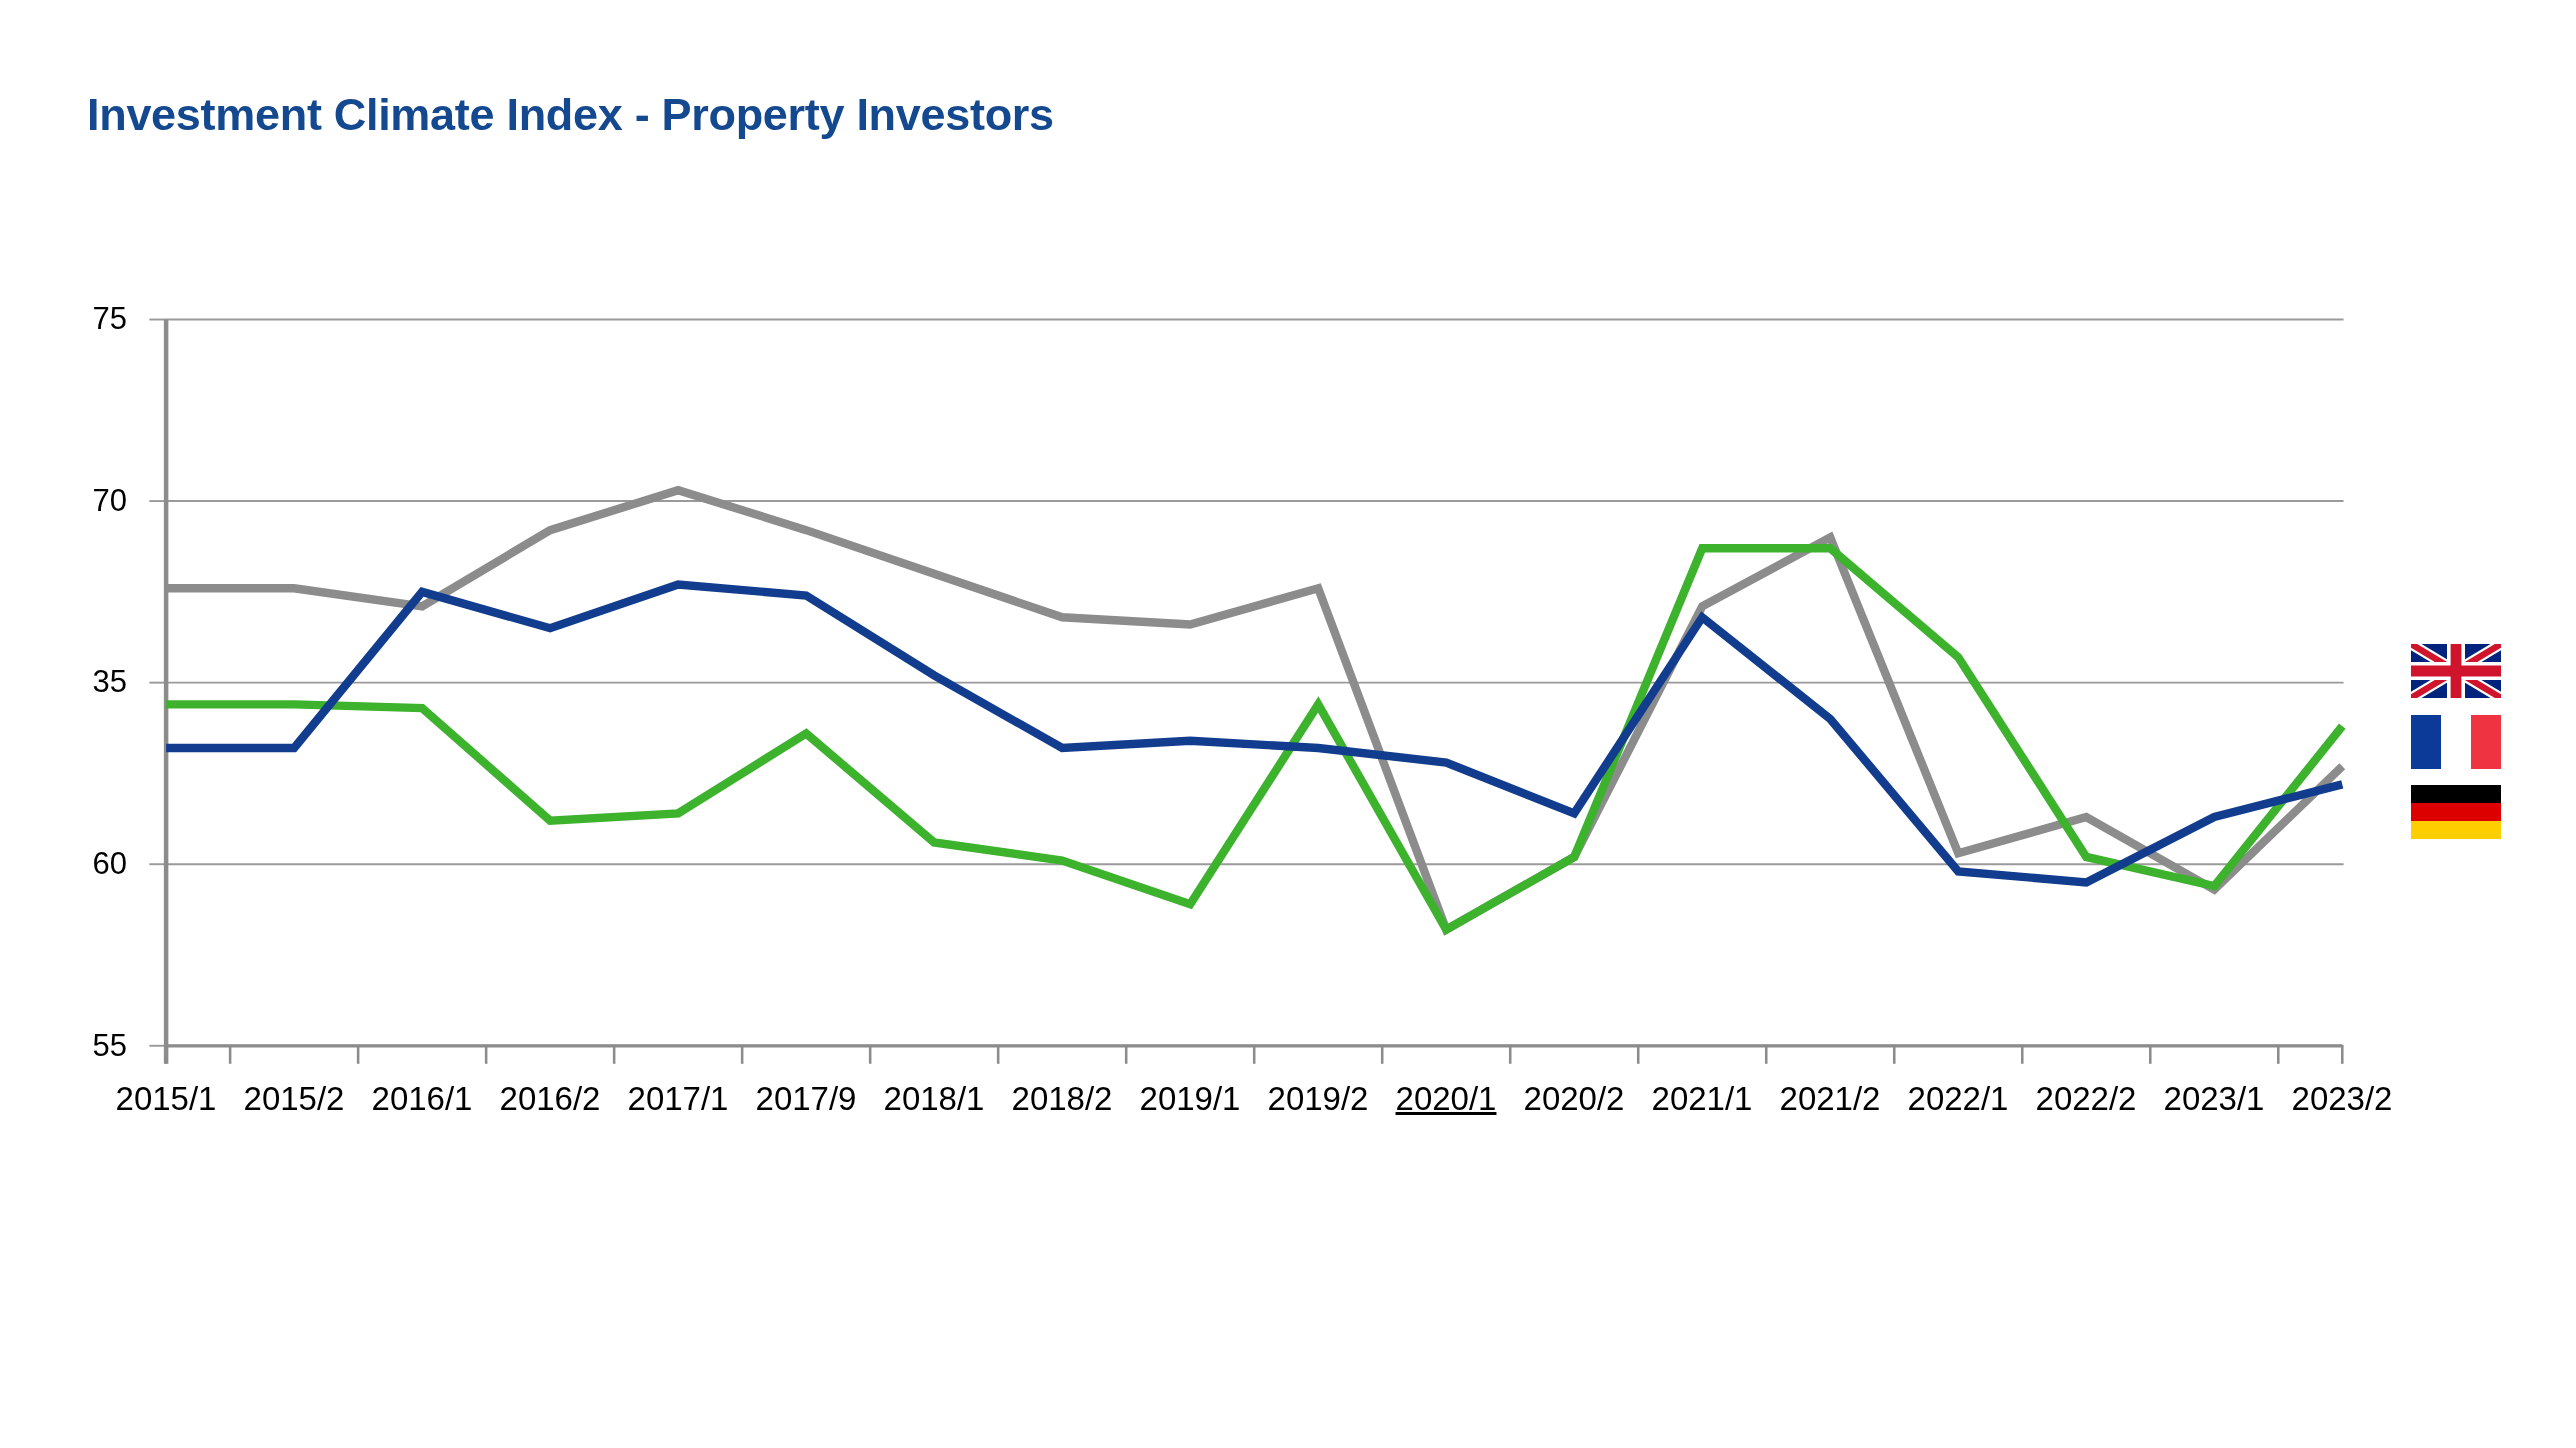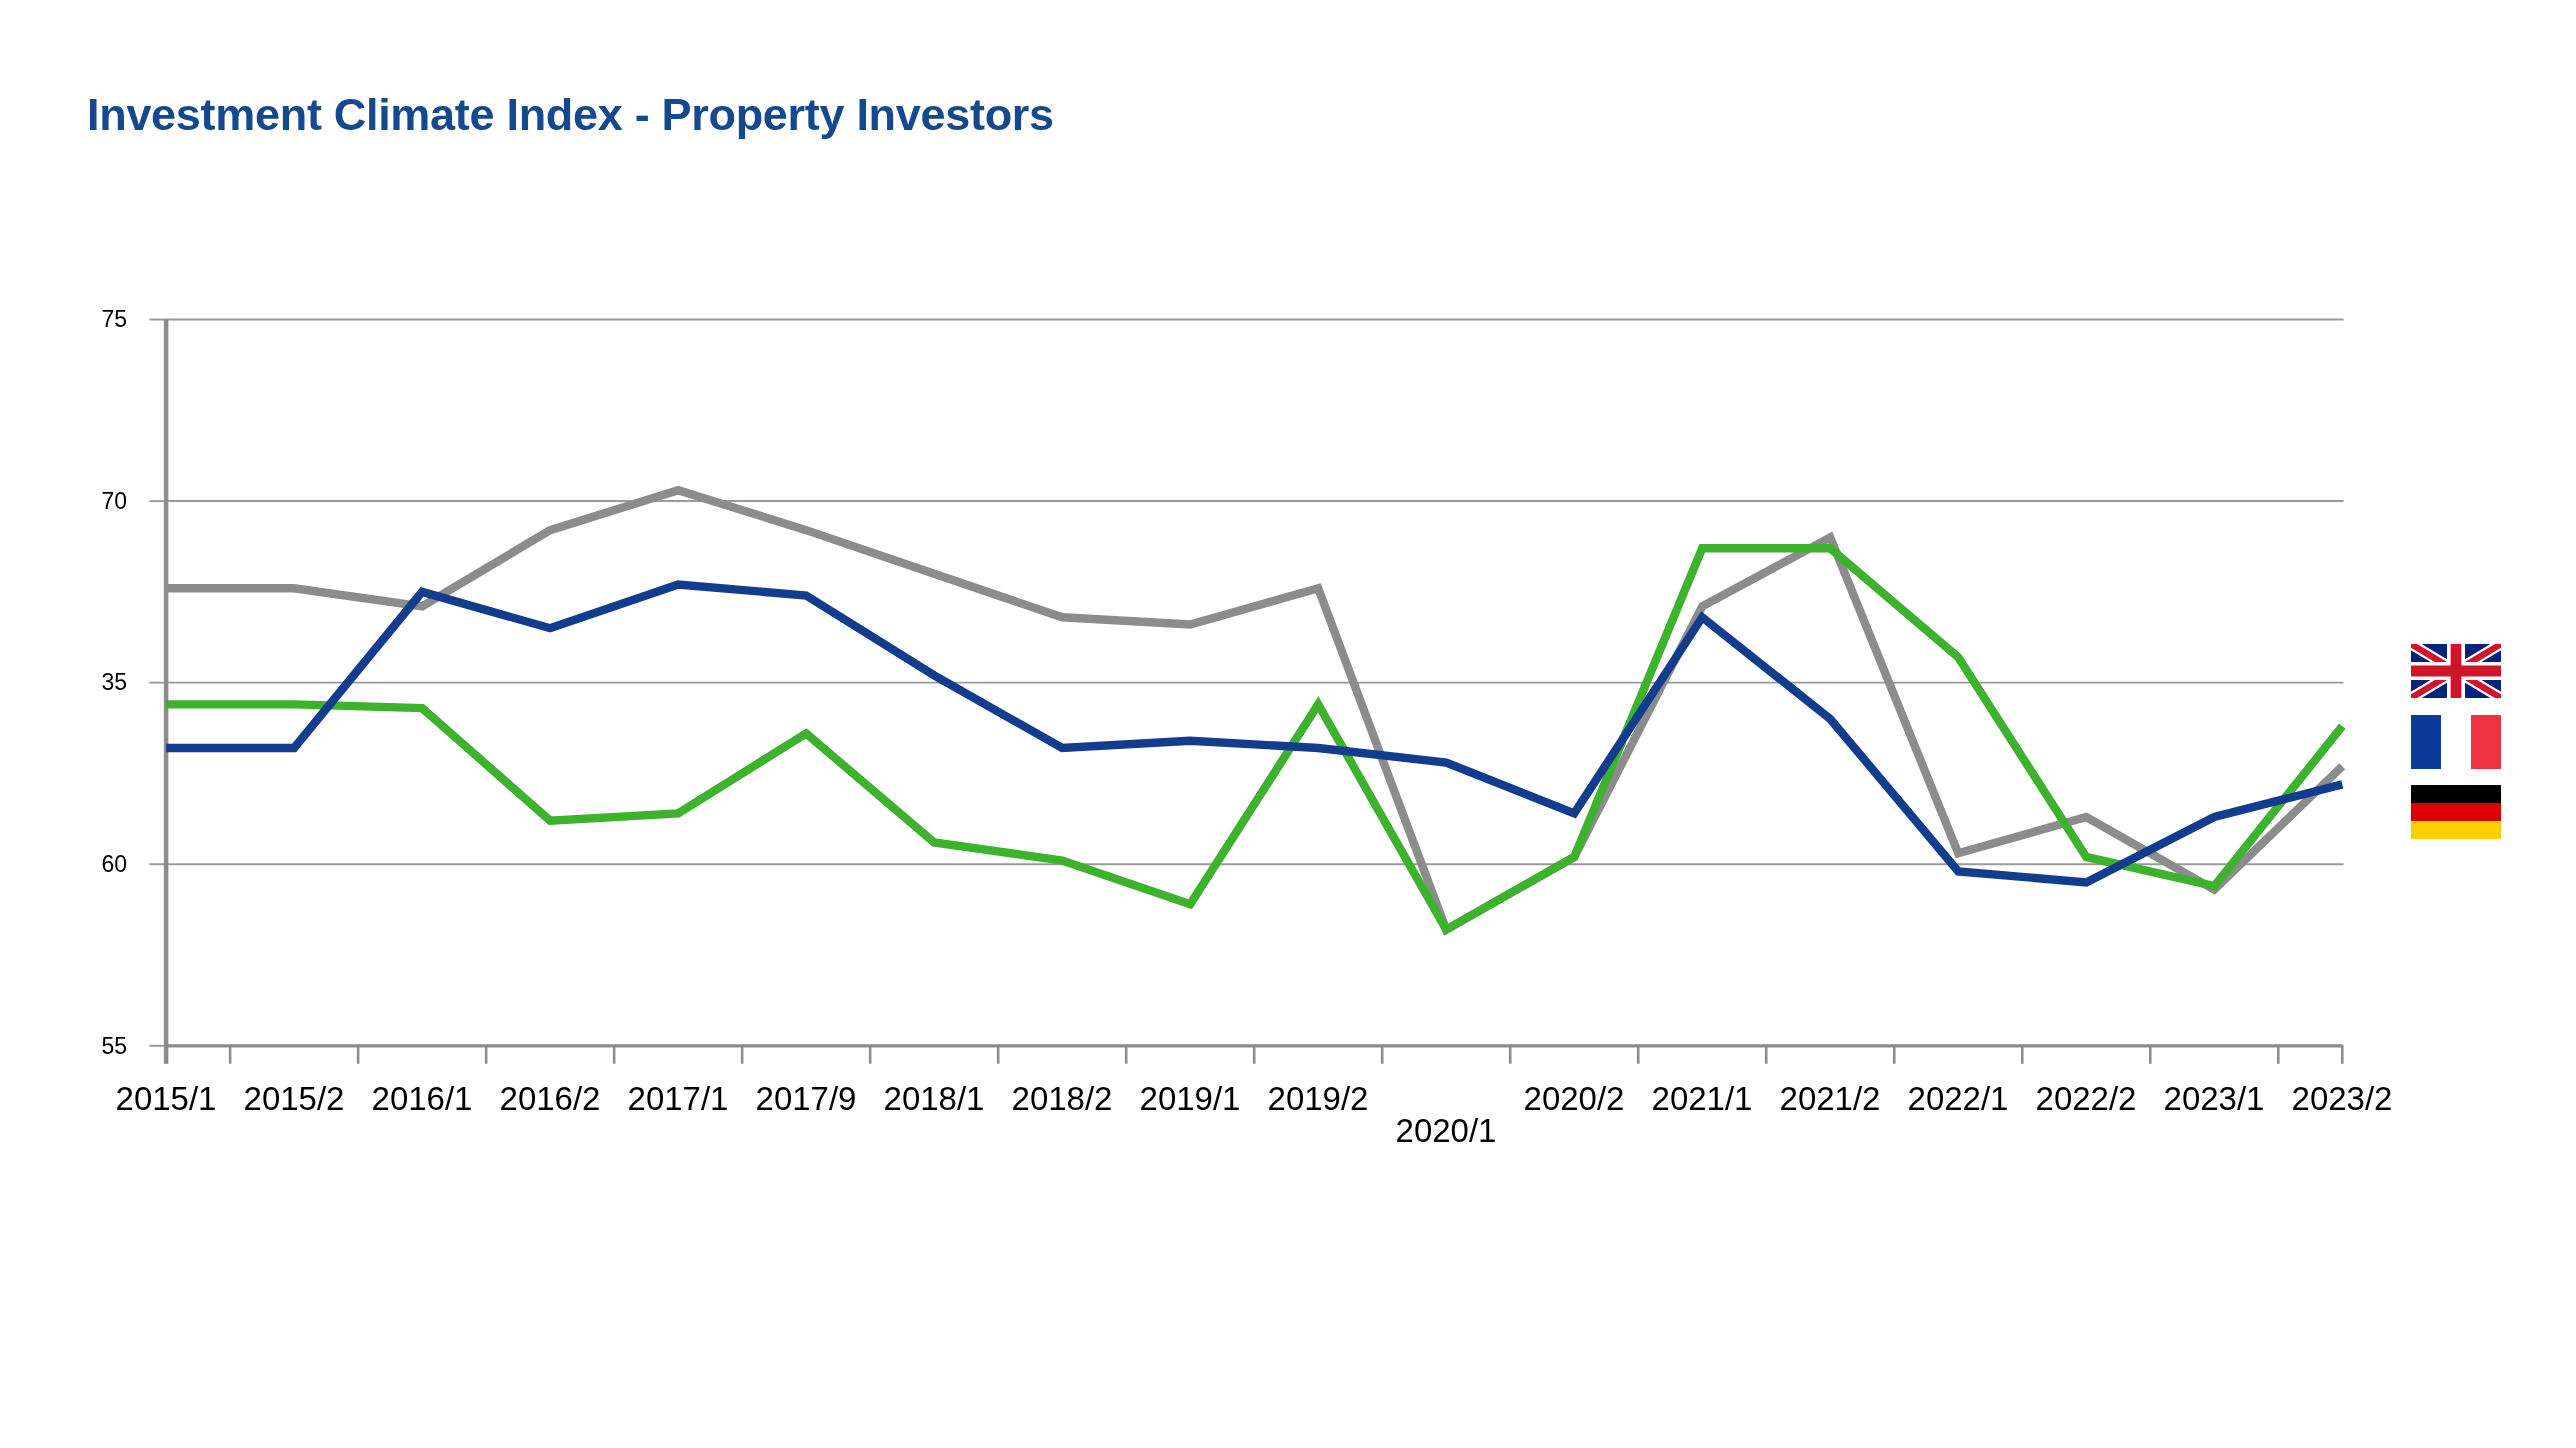--- a/index.html
+++ b/index.html
@@ -41,21 +41,21 @@
     position: absolute;
     left: 0;
     top: 0;
   }
 
   
   .ytick {
     position: absolute;
     width: 77px;
     text-align: right;
-    font-size: 23px;
+    font-size: 31px;
     color: #000000;
     transform: translateY(-50%);
   }
 
   
   .xtick {
     position: absolute;
     font-size: 33px;
     color: #000000;
     transform: translateX(-50%);
@@ -162,21 +162,21 @@
       <div class="xtick" style="left: 166px; top: 1080px;">2015/1</div>
       <div class="xtick" style="left: 294px; top: 1080px;">2015/2</div>
       <div class="xtick" style="left: 422px; top: 1080px;">2016/1</div>
       <div class="xtick" style="left: 550px; top: 1080px;">2016/2</div>
       <div class="xtick" style="left: 678px; top: 1080px;">2017/1</div>
       <div class="xtick" style="left: 806px; top: 1080px;">2017/9</div>
       <div class="xtick" style="left: 934px; top: 1080px;">2018/1</div>
       <div class="xtick" style="left: 1062px; top: 1080px;">2018/2</div>
       <div class="xtick" style="left: 1190px; top: 1080px;">2019/1</div>
       <div class="xtick" style="left: 1318px; top: 1080px;">2019/2</div>
-      <div class="xtick" style="left: 1446px; top: 1112px;">2020/1</div>
+      <div class="xtick" style="left: 1446px; top: 1080px; text-decoration: underline;">2020/1</div>
       <div class="xtick" style="left: 1574px; top: 1080px;">2020/2</div>
       <div class="xtick" style="left: 1702px; top: 1080px;">2021/1</div>
       <div class="xtick" style="left: 1830px; top: 1080px;">2021/2</div>
       <div class="xtick" style="left: 1958px; top: 1080px;">2022/1</div>
       <div class="xtick" style="left: 2086px; top: 1080px;">2022/2</div>
       <div class="xtick" style="left: 2214px; top: 1080px;">2023/1</div>
       <div class="xtick" style="left: 2342px; top: 1080px;">2023/2</div>
     </div>
 </div>
 

